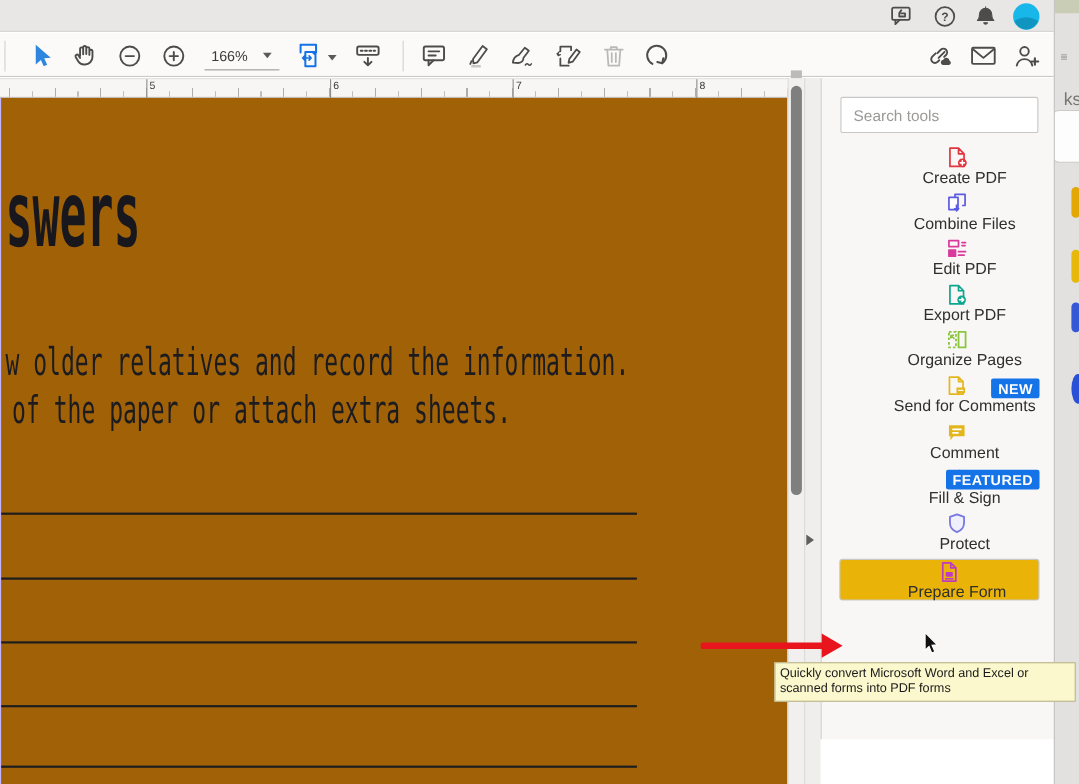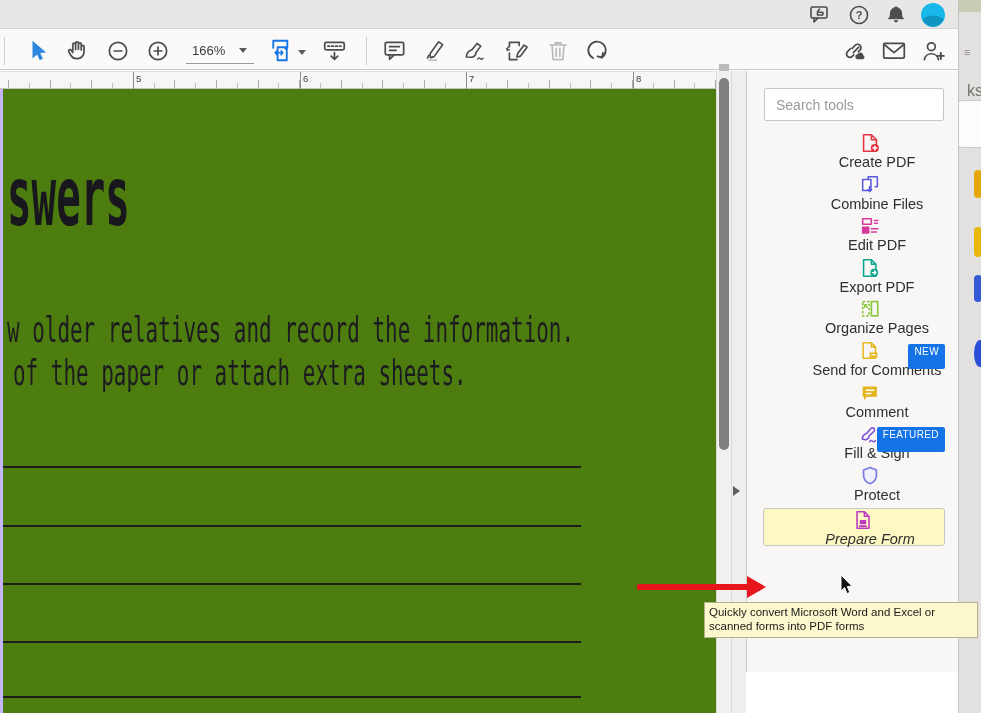--- a/index.html
+++ b/index.html
@@ -32,22 +32,22 @@
              repeating-linear-gradient(90deg,#bdbdbd 0 1px,transparent 1px 20.8px);
            background-size:100% 8px,100% 5px;
            background-position:8px 100%,8px 100%;
            background-repeat:no-repeat; }
   .ruler .major { position:absolute; top:0; width:1px; height:18px; background:#8d8d8d; }
   .ruler .num { position:absolute; top:1px; font-size:9.5px; color:#3c3c3c; }
   .m0{left:133px} .m1{left:300px} .m2{left:466px} .m3{left:633px}
   .rcorner { position:absolute; left:719px; top:64px; width:10px; height:8px; background:#bdbbb9; }
 
   
-  .page { position:absolute; left:0; top:89px; width:716px; height:624px; background:#4d7c0f;
-          border-left:3px solid #c4b5fd; overflow:hidden; }
+  .page { position:absolute; left:0; top:89px; width:716px; height:624px; background:#a16207;
+          border-left:1px solid #c4b5fd; overflow:hidden; }
   .doc-heading { position:absolute; left:4px; top:66px; font-family:"DejaVu Sans Mono",monospace;
                  font-weight:bold; font-size:60px; line-height:1; color:#17171d; white-space:pre;
                  transform:scale(.68,1.38); transform-origin:0 0; }
   .doc-line { position:absolute; font-family:"DejaVu Sans Mono",monospace; font-size:26px;
               line-height:1; color:#1b1b20; white-space:pre;
               transform:scale(.805,1.34); transform-origin:0 0; }
   .doc-line.l1 { left:4px; top:224px; }
   .doc-line.l2 { left:10px; top:267px; }
   .hline { position:absolute; left:0; width:578px; height:2px; background:#1d1d1d; }
 
@@ -68,24 +68,24 @@
   .search { position:absolute; left:17px; top:17px; width:180px; height:33px;
             background:#fff; border:1px solid #c9c7c5; border-radius:2px;
             font-size:14px; color:#444; padding:0 11px; outline:none;
             font-family:"Liberation Sans",sans-serif; }
   .search::placeholder { color:#9b9a98; }
   .toollist { position:absolute; left:0; top:61px; width:212px; }
   .tool-row { position:relative; height:41.6px; display:flex; align-items:center;
               padding-left:33px; cursor:pointer;flex-direction:column; }
   .tool-row .ticon { width:22px; height:22px; flex:0 0 22px; }
   .tool-row .tlabel { margin-left:15px; font-size:14.5px; color:#2f2f2f; white-space:nowrap; }
-  .tool-row.highlighted { background:#fef9c3; border:1px solid #c9c7c5; border-radius:3px;
-              margin:0 14px 0 16px; padding-left:17px; height:38px; top:2px;font-style:italic; }
+  .tool-row.highlighted { background:#eab308; border:1px solid #c9c7c5; border-radius:3px;
+              margin:0 14px 0 16px; padding-left:17px; height:38px; top:2px; }
   .badge { position:absolute; top:4px; right:14px; background:var(--badge_blue); color:#fff;
-           font-size:10px; font-weight:normal; letter-spacing:.4px; padding:2px 6px 12px;
+           font-size:13px; font-weight:bold; letter-spacing:.4px; padding:2px 6px 1px;
            border-radius:2px; }
 
   
   .edge { position:absolute; left:958px; top:0; width:23px; height:713px;
           background:#e3e1df; border-left:1px solid #c6c4c2; overflow:hidden; }
   .edge .green { position:absolute; left:0; top:0; width:23px; height:12px; background:#c9cdb5; }
   .edge .lines { position:absolute; left:5px; top:46px; font-size:11px; color:#8b8987; }
   .edge .ks { position:absolute; left:8px; top:82px; font-size:16px; color:#77756f; }
   .edge .card { position:absolute; left:-4px; top:100px; width:40px; height:48px; background:#fdfdfd;
                 border:1px solid #cccac8; border-radius:8px; }

